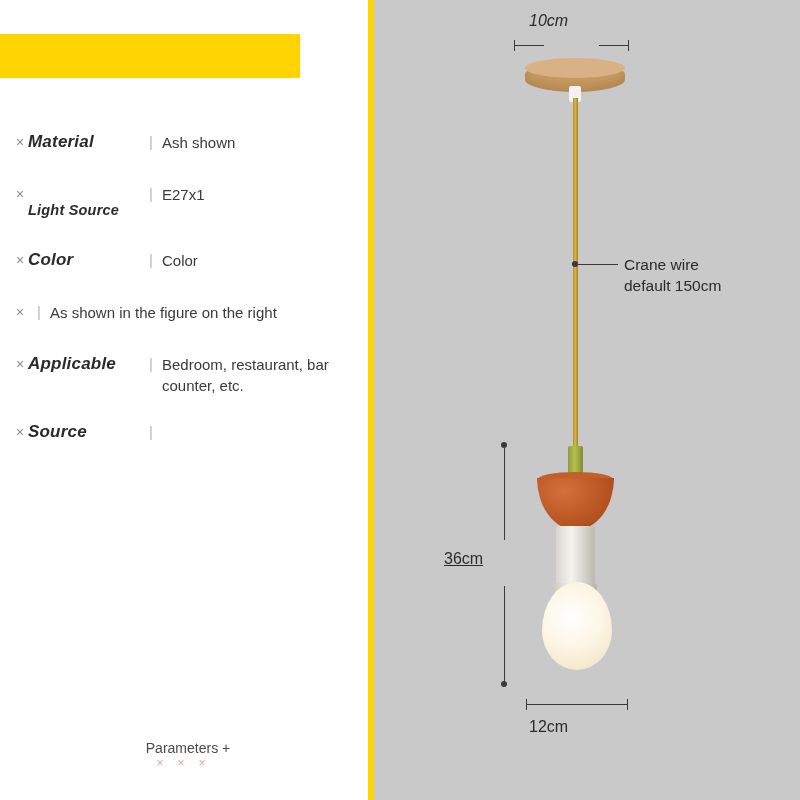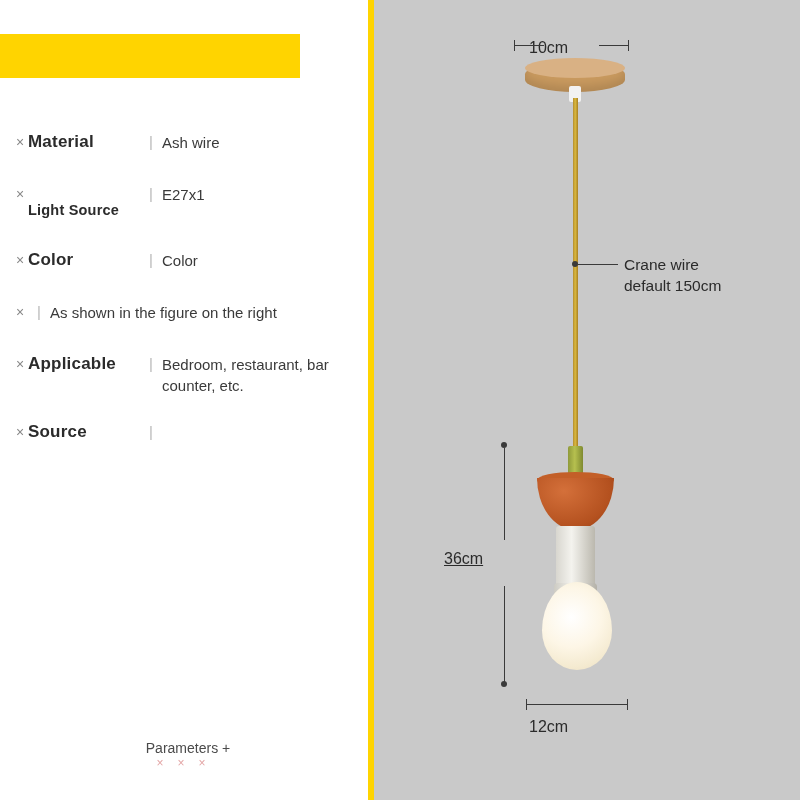--- a/index.html
+++ b/index.html
@@ -58,20 +58,21 @@
     line-height: 28px;
     box-sizing: border-box;
   }
   .spec-label {
     flex: 0 0 112px;
     font-size: 17px;
     font-weight: bold;
     color: #2b2b2b;
     line-height: 28px;
     letter-spacing: 0.2px;
+    font-style: italic;
   }
   .spec-label.small {
     font-size: 14.5px;
     margin-top: 16px;
   }
   .spec-sep {
     flex: 0 0 22px;
     color: #b8b8b8;
     font-size: 15px;
     line-height: 28px;
@@ -270,21 +271,21 @@
   <div class="left-panel">
 
     <div class="yellow-bar"></div>
 
     <div class="spec-list">
 
       <div class="spec-row">
         <div class="spec-x">×</div>
         <div class="spec-label">Material</div>
         <div class="spec-sep">|</div>
-        <div class="spec-value">Ash wire</div>
+        <div class="spec-value">Ash shown</div>
       </div>
 
       <div class="spec-row">
         <div class="spec-x">×</div>
         <div class="spec-label small">Light Source</div>
         <div class="spec-sep">|</div>
         <div class="spec-value">E27x1</div>
       </div>
 
       <div class="spec-row">
@@ -322,21 +323,21 @@
         <span>×</span>
         <span>×</span>
       </div>
     </div>
   </div>
 
   <div class="divider"></div>
 
   <div class="right-panel">
 
-    <div class="dim-text" style="left:155px; top:39px;">10cm</div>
+    <div class="dim-text" style="left:155px; top:12px;font-style:italic;">10cm</div>
     <div class="dim-line-h" style="left:140px; top:45px; width:30px;"></div>
     <div class="dim-line-h" style="left:225px; top:45px; width:30px;"></div>
     <div class="tick-v" style="left:140px; top:40px;"></div>
     <div class="tick-v" style="left:254px; top:40px;"></div>
 
     <div class="ceiling-plate"></div>
     <div class="ceiling-plate-top"></div>
     <div class="plate-stub"></div>
     <div class="wire"></div>
     <div class="socket-neck"></div>

